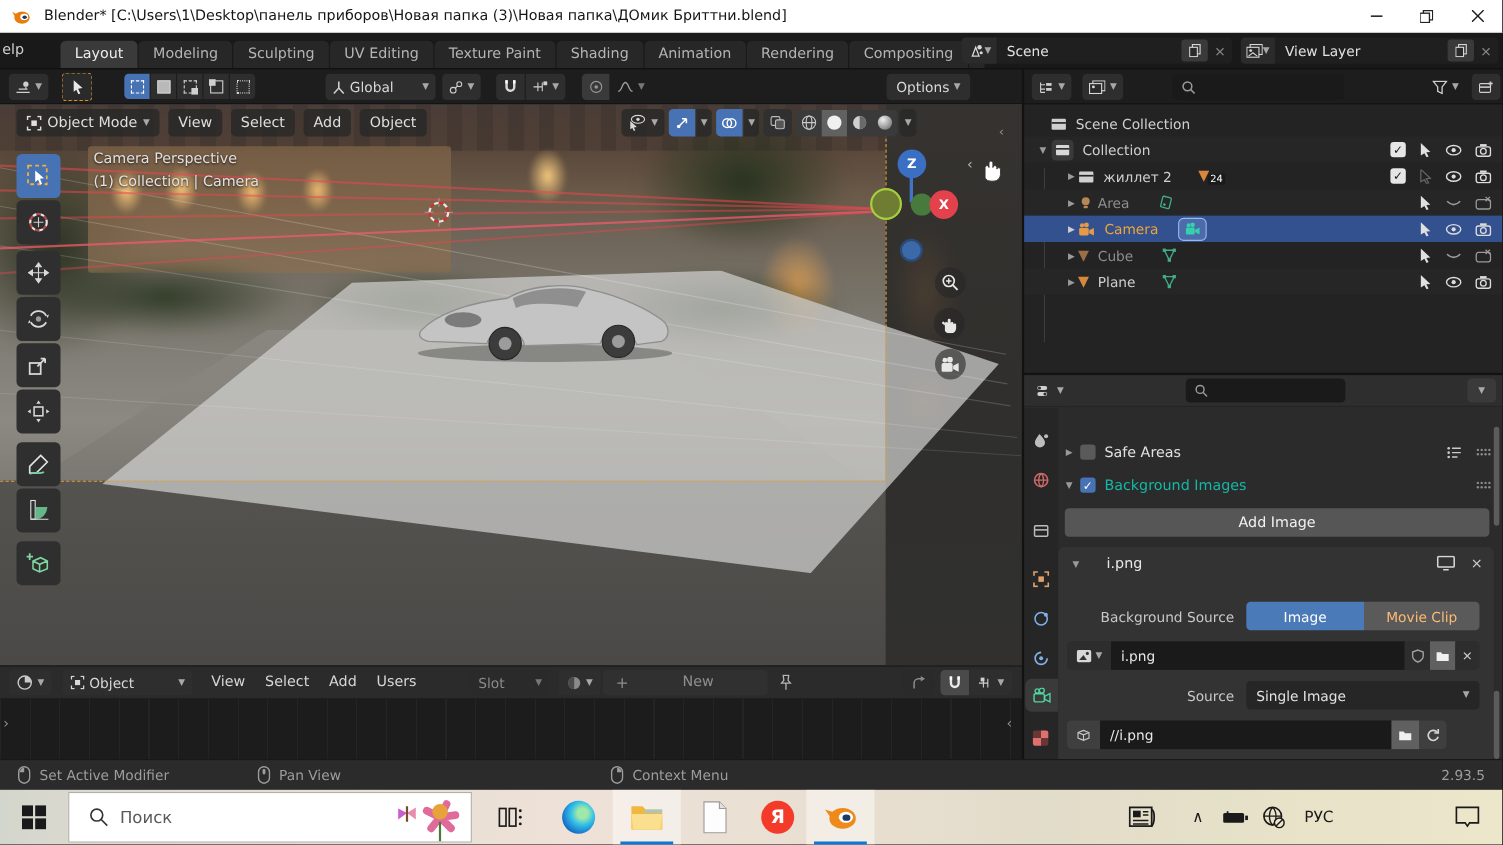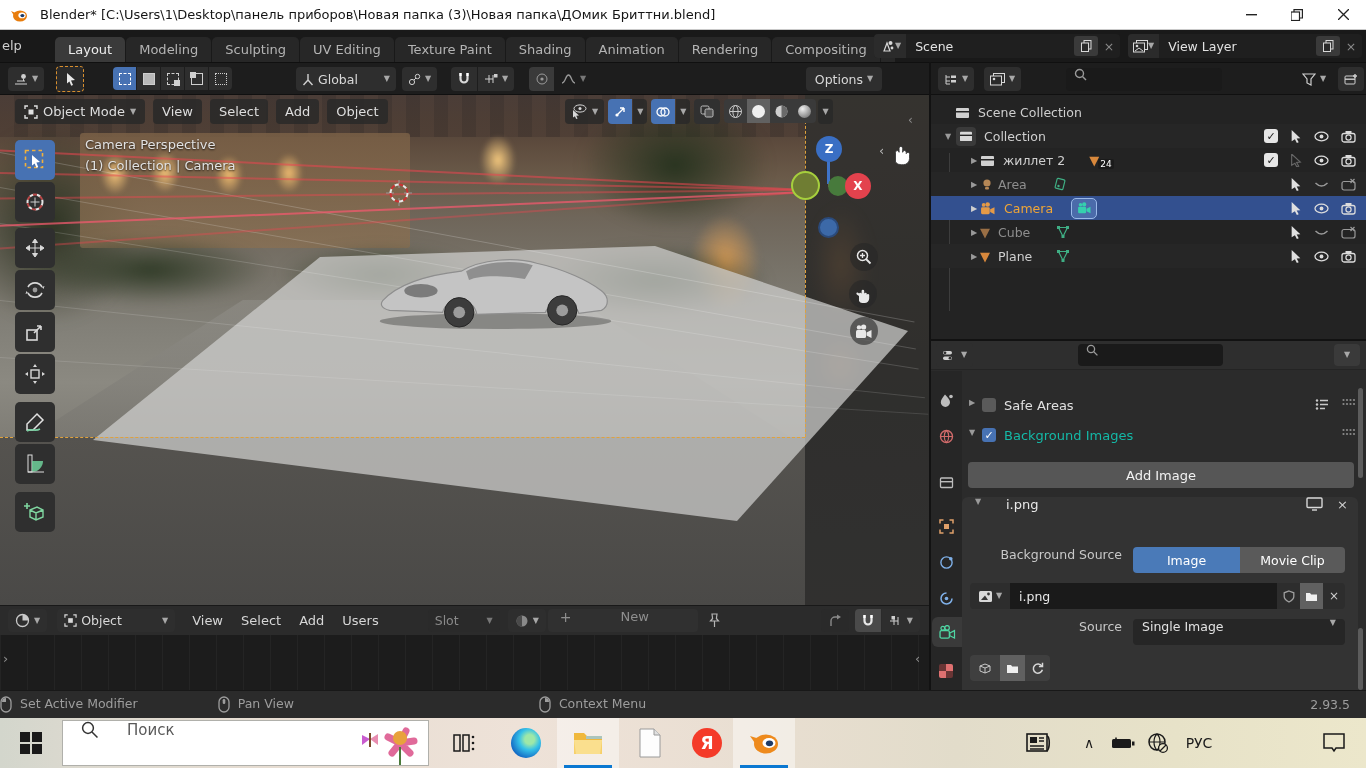--- a/index.html
+++ b/index.html
@@ -1,19 +1,19 @@
 <!DOCTYPE html>
 <html><head>
 <meta charset="utf-8">
 <style>
 *{box-sizing:border-box}
 body{margin:0;background:#111;font-family:"DejaVu Sans",sans-serif;-webkit-font-smoothing:antialiased}
 #screen{position:relative;width:1366px;height:768px;overflow:hidden;background:#1d1d1d;font-family:"DejaVu Sans",sans-serif}
 .ab{position:absolute}
-.fx{display:flex;}
+.fx{display:flex;align-items:center}
 .ctr{display:flex;align-items:center;justify-content:center}
 svg{display:block}
 
 .titlebar{left:0;top:0;width:1366px;height:30px;background:#ffffff;color:#151515;font-size:13px;display:flex;align-items:center;border-bottom:1px solid #c9c9c9}
 .titlebar .ttl{margin-left:8px;white-space:nowrap;overflow:hidden}
 .wbtn{width:46px;height:29px;display:flex;align-items:center;justify-content:center}
 
 .topbar{left:0;top:30px;width:1366px;height:32px;background:#191919}
 .tab{height:25px;margin-top:7px;padding:0 13px;border-radius:5px 5px 0 0;background:#272727;color:#b4b4b4;font-size:13px;display:flex;align-items:center;margin-right:1px}
 .tab.active{background:#3a3a3a;color:#ececec}
@@ -876,21 +876,21 @@
                 <rect x="1" y="1" width="15" height="9.5" rx="1" fill="none" stroke="#d8d8d8" stroke-width="1.4"></rect>
                 <path d="M6 13 H11" stroke="#d8d8d8" stroke-width="1.4"></path>
               </svg>
             </span>
           <span style="margin-left:14px;color:#cfcfcf;font-size:13px">×</span>
         </div>
         <div class="fx" style="height:26px;margin-top:20px">
           <span class="plabel" style="width:160px">Background Source</span>
           <span class="fx" style="margin-left:11px">
             <span class="ctr" style="width:107px;height:26px;background:#4a7ab8;border-radius:4px 0 0 4px;color:#fff;font-size:12.5px">Image</span>
-            <span class="ctr" style="width:105px;height:26px;background:#5a5a5a;border-radius:0 4px 4px 0;color:#ffffff;font-size:12.5px">Movie Clip</span>
+            <span class="ctr" style="width:105px;height:26px;background:#5a5a5a;border-radius:0 4px 4px 0;color:#fdba74;font-size:12.5px">Movie Clip</span>
           </span>
         </div>
         <div class="fx" style="height:26px;margin-top:10px;padding-left:8px">
           <span class="pbtn-dark" style="width:40px;height:26px;border-radius:4px 0 0 4px;gap:3px">
             <svg width="15" height="13" viewBox="0 0 15 13">
                 <rect x="1" y="1" width="13" height="11" rx="1.5" fill="#d8d8d8"></rect>
                 <path d="M3 10 L7 5.5 L10 10 Z" fill="#333"></path>
                 <circle cx="10.5" cy="4" r="1.4" fill="#333"></circle>
               </svg>
               <span class="chev">▼</span>
@@ -915,20 +915,21 @@
               <span style="flex:1"></span>
               <span class="chev">▼</span>
           </span>
         </div>
         <div class="fx" style="height:26px;margin-top:10px;padding-left:8px">
           <span class="pbtn-dark" style="width:30px;height:26px;border-radius:4px 0 0 4px;background:#3f3f3f">
               <svg width="14" height="12" viewBox="0 0 14 12">
                 <path d="M2 4 L7 2 L12 4 L12 9 L7 11 L2 9 Z M2 4 L7 6 L12 4 M7 6 V11" fill="none" stroke="#c9c9c9" stroke-width="1"></path>
               </svg>
             </span>
+          <span class="pfield" style="width:265px;height:26px;padding-left:9px">//i.png</span>
           <span class="pbtn-lite" style="width:25px;height:26px">
               <svg width="13" height="11" viewBox="0 0 13 11">
                 <path d="M1 2 H5 L6.2 3.5 H12 V10 H1 Z" fill="#efefef"></path>
               </svg>
             </span>
           <span class="pbtn-dark" style="width:25px;height:26px;border-radius:0 4px 4px 0;background:#3f3f3f">
               <svg width="13" height="13" viewBox="0 0 13 13">
                 <path d="M10.8 4 A 4.6 4.6 0 1 0 11.4 7.8" fill="none" stroke="#d8d8d8" stroke-width="1.5"></path>
                 <path d="M11.5 0.8 V4.4 H7.9" fill="none" stroke="#d8d8d8" stroke-width="1.5"></path>
               </svg>
@@ -1017,21 +1018,21 @@
   </div>
   <div class="ab nodegrid">
     <span class="ab" style="left:3px;top:16px;color:#8f8f8f;font-size:13px">›</span>
     <span class="ab" style="left:915px;top:16px;color:#8f8f8f;font-size:13px">‹</span>
   </div>
 
   <div class="divider" style="left:929px;top:62px;width:2px;height:628px"></div>
   <div class="divider" style="left:930px;top:339px;width:436px;height:2px"></div>
 
   <div class="ab status">
-    <span class="fx" style="gap:8px">
+    <span class="fx" style="margin-left:16px;gap:8px">
       <svg width="12" height="17" viewBox="0 0 12 17">
           <rect x="1" y="1" width="10" height="15" rx="5" fill="none" stroke="#9d9d9d" stroke-width="1.3"></rect>
           <path d="M6 2 A 4 4 0 0 0 2 6 L6 6 Z" fill="#9d9d9d"></path>
         </svg>
       <span>Set Active Modifier</span>
     </span>
     <span class="fx" style="margin-left:80px;gap:8px">
       <svg width="12" height="17" viewBox="0 0 12 17">
           <rect x="1" y="1" width="10" height="15" rx="5" fill="none" stroke="#9d9d9d" stroke-width="1.3"></rect>
           <rect x="4.7" y="3" width="2.6" height="5" rx="1.3" fill="#9d9d9d"></rect>
@@ -1058,21 +1059,21 @@
           <rect x="12" y="12" width="10" height="10" fill="#1a1a1a"></rect>
         </svg>
     </div>
     <div class="ab fx" style="left:62px;top:2px;width:367px;height:46px;background:#ffffff;border:1px solid #b0b0ab">
       <span style="margin-left:18px">
           <svg width="18" height="18" viewBox="0 0 18 18">
             <circle cx="7" cy="7" r="5.4" fill="none" stroke="#333" stroke-width="1.5"></circle>
             <path d="M11 11 L16.5 16.5" stroke="#333" stroke-width="1.5"></path>
           </svg>
         </span>
-      <span style="margin-left:28px;color:#595959;font-size:15px">Поиск</span>
+      <span style="margin-left:10px;color:#595959;font-size:15px">Поиск</span>
       <span style="flex:1"></span>
       <span style="margin-right:6px">
         <svg width="74" height="44" viewBox="0 0 74 44">
           <g>
               <path d="M14 14 L22 18 L14 24 Z" fill="#c95ccf"></path>
               <path d="M30 13 L22 18 L30 24 Z" fill="#e88db0"></path>
               <path d="M21 12 L23 12 L23 26 L21 26 Z" fill="#7a4a2a"></path>
             </g>
           <g>
               <path d="M52 22 L40 16 M52 22 L44 32 M52 22 L62 32 M52 22 L66 20 M52 22 L58 10" stroke="#e06a9a" stroke-width="7" stroke-linecap="round"></path>

